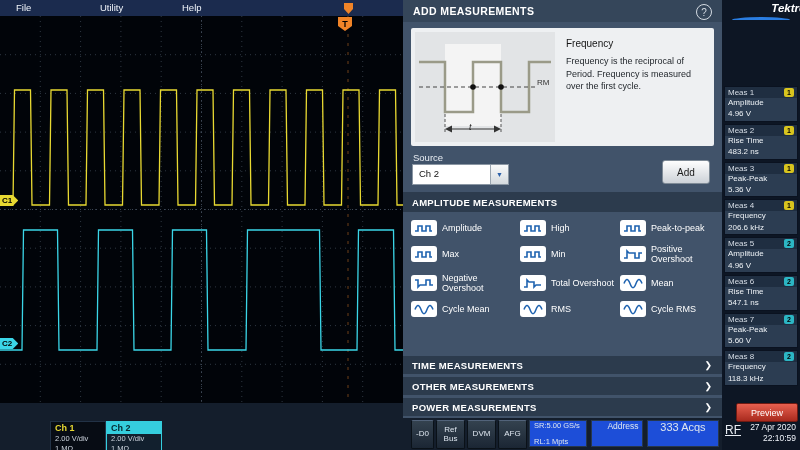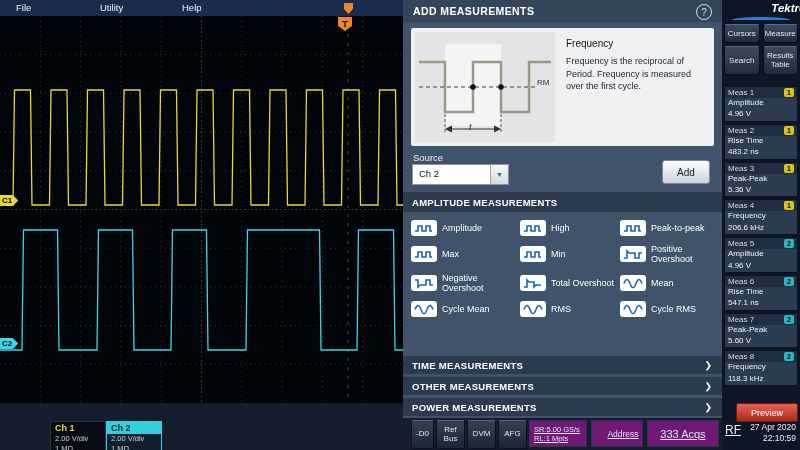--- a/index.html
+++ b/index.html
@@ -92,23 +92,23 @@
   .ch2-tile .ch-h{background:#35cede;color:#052830;}
   .ch-line{font-size:7.5px;color:#cdd5de;padding:0 4px;line-height:1.35;}
   .bb-btn{position:absolute;top:17px;height:27px;background:linear-gradient(#34424f,#1b2634);
           border:1px solid #0a1118;border-top-color:#52637a;border-radius:2px;color:#dde5ee;
           font-size:8px;display:flex;align-items:center;justify-content:center;text-align:center;
           line-height:1.1;cursor:pointer;}
   .bb-1{left:411px;width:21px;}
   .bb-2{left:436px;width:27px;}
   .bb-3{left:467px;width:27px;}
   .bb-4{left:498px;width:27px;}
-  .info-tile{position:absolute;top:17px;height:27px;background:#701a75;border:1px solid #26374d;
-             color:#dde5ee;font-size:7.5px;display:flex;flex-direction:column;justify-content:center;
-             padding-left:4px;box-sizing:border-box;text-decoration:underline;}
+  .info-tile{position:absolute;top:17px;height:27px;background:#1d4ed8;border:1px solid #26374d;
+             color:#dde5ee;font-size:7.5px;display:flex;flex-direction:column;justify-content:space-between;
+             padding-left:4px;box-sizing:border-box;}
   .sr-tile{left:529px;width:58px;cursor:pointer;}
   .addr-tile{left:591px;width:52px;align-items:center;padding-left:12px;font-size:8.5px;cursor:pointer;}
   .acq-tile{left:647px;width:72px;align-items:center;padding-left:0;font-size:11px;}
 </style>
 </head>
 <body>
 
 <div class="screen">
 
   <div class="menubar">
@@ -296,26 +296,20 @@
     </div>
     <div class="strip st-3">
       <span class="sec-title">POWER MEASUREMENTS</span>
       <span class="chev">❯</span>
     </div>
   </div>
 
   <div class="sidebar">
     <div class="brand">Tektronix</div>
     <div class="brand-swoosh"></div>
-    <div class="nav-grid">
-      <div class="nav-btn">Cursors</div>
-      <div class="nav-btn">Measure</div>
-      <div class="nav-btn">Search</div>
-      <div class="nav-btn">Results Table</div>
-    </div>
 
     <div class="chips">
       <div class="chip">
         <div class="chip-h">
             <span>Meas 1</span>
             <span class="badge b1">1</span>
           </div>
         <div class="chip-line">Amplitude</div>
         <div class="chip-line">4.96 V</div>
       </div>

